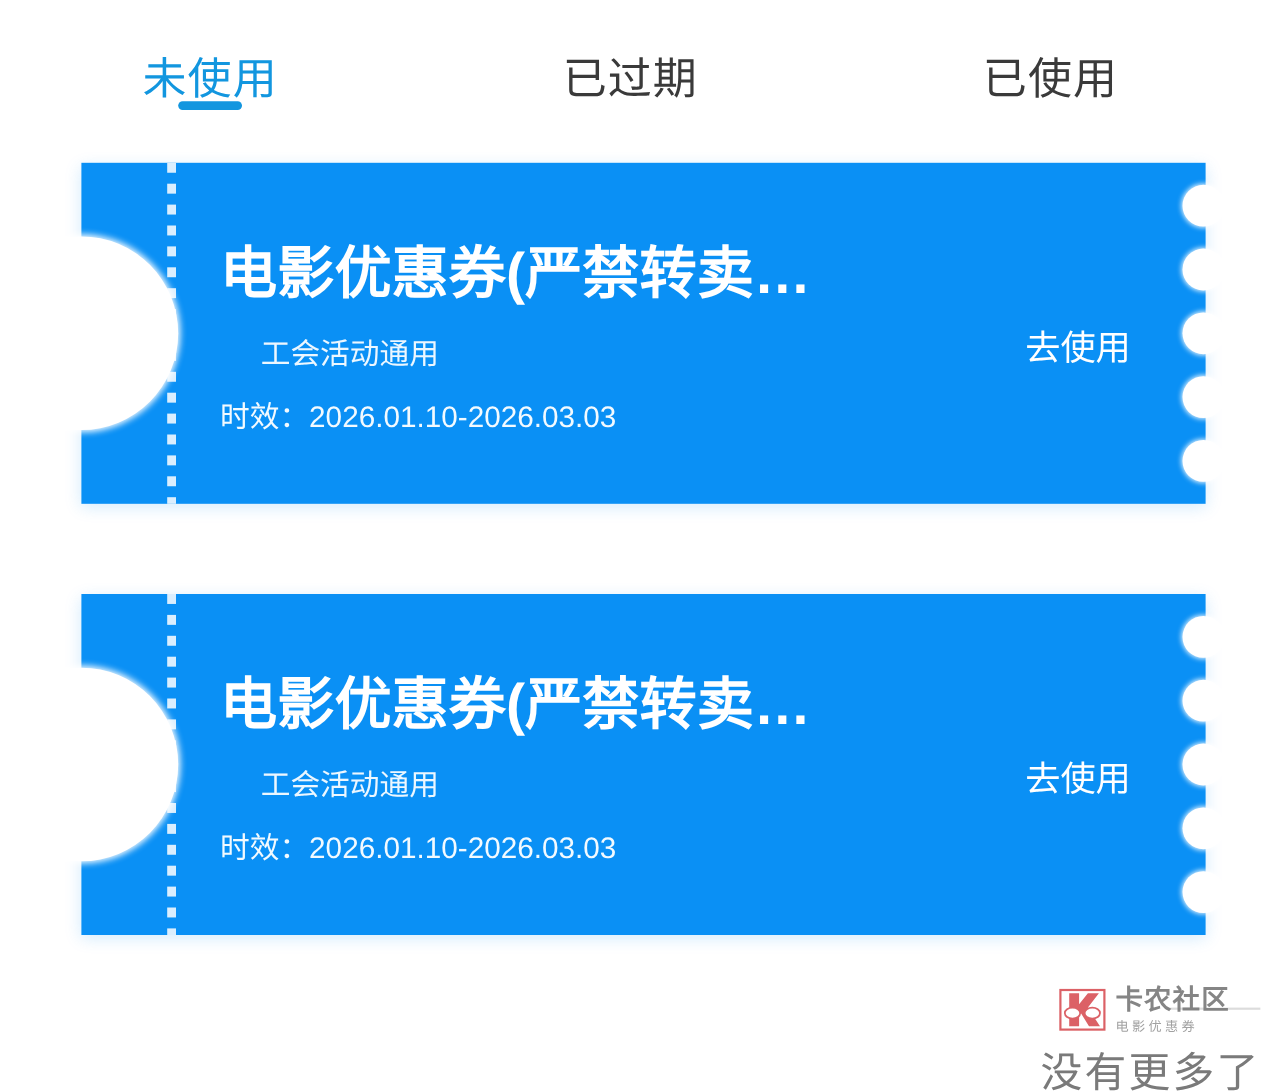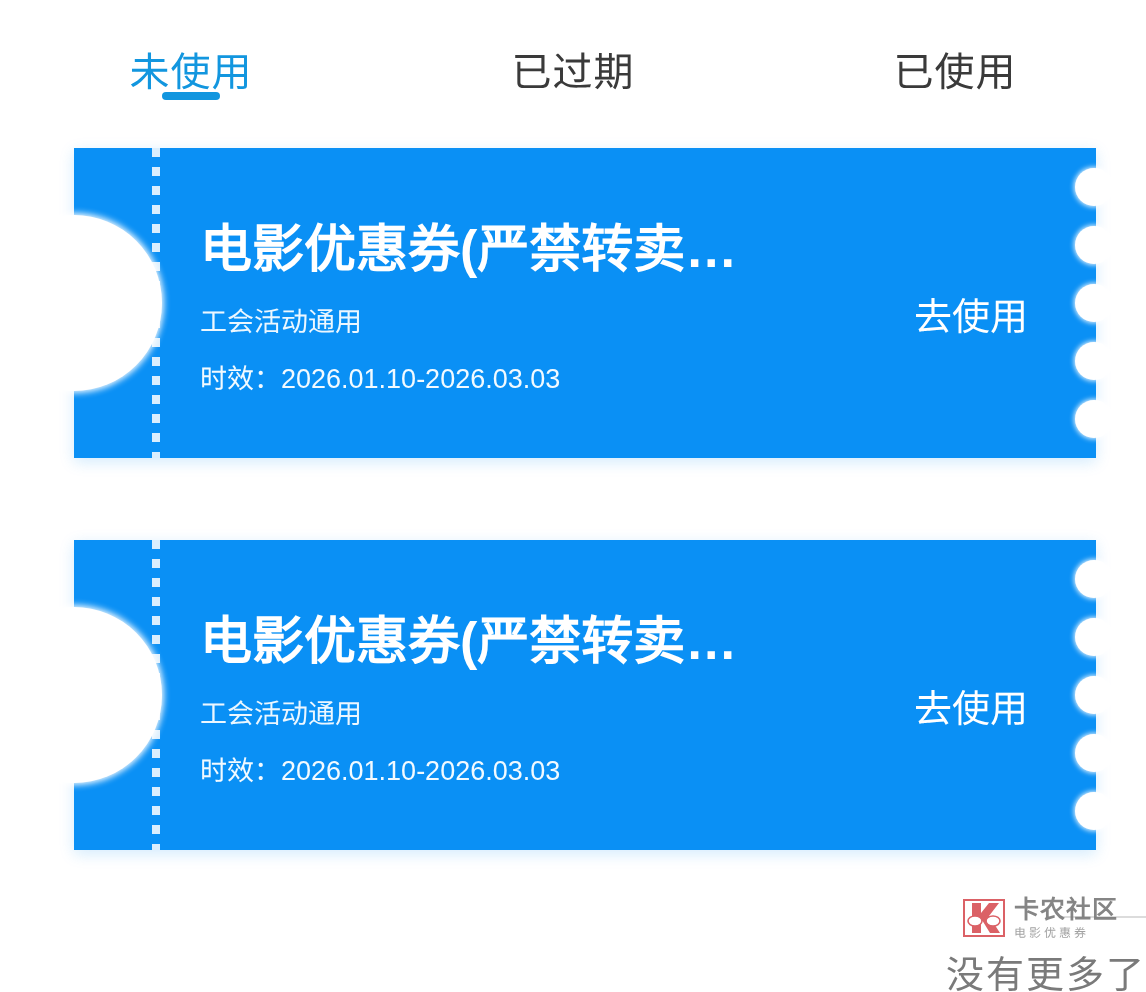--- a/index.html
+++ b/index.html
@@ -167,30 +167,31 @@
     line-height: 1.1;
     letter-spacing: 0px;
     white-space: nowrap;
   }
   .coupon-scope {
     font-size: 27px;
     color: #ecf7ff;
     margin-top: 30px;
     line-height: 1;
     white-space: nowrap;
+    margin-left: 37px;
   }
   .coupon-validity {
     font-size: 27px;
     color: #f2faff;
     margin-top: 30px;
     line-height: 1;
     white-space: nowrap;
   }
   .coupon-action {
-    font-size: 38px;
+    font-size: 32px;
     color: #ffffff;
     white-space: nowrap;
     padding-right: 36px;
     padding-top: 20px;
     cursor: pointer;
     user-select: none;
   }
 
   
   .end-of-list {

